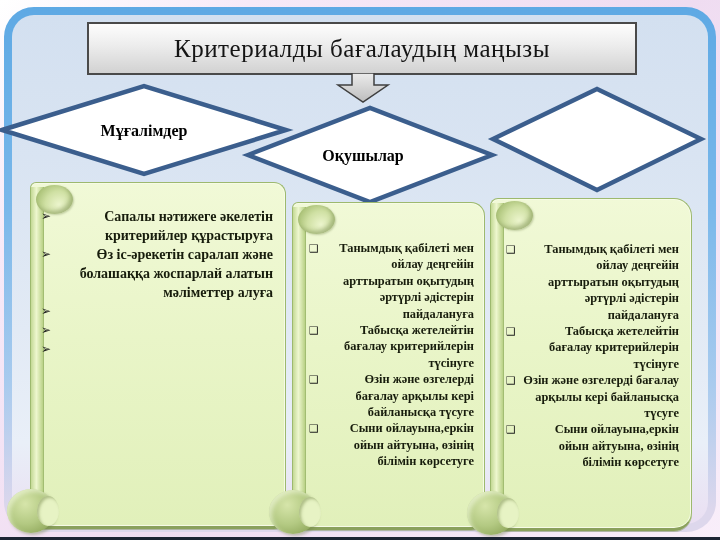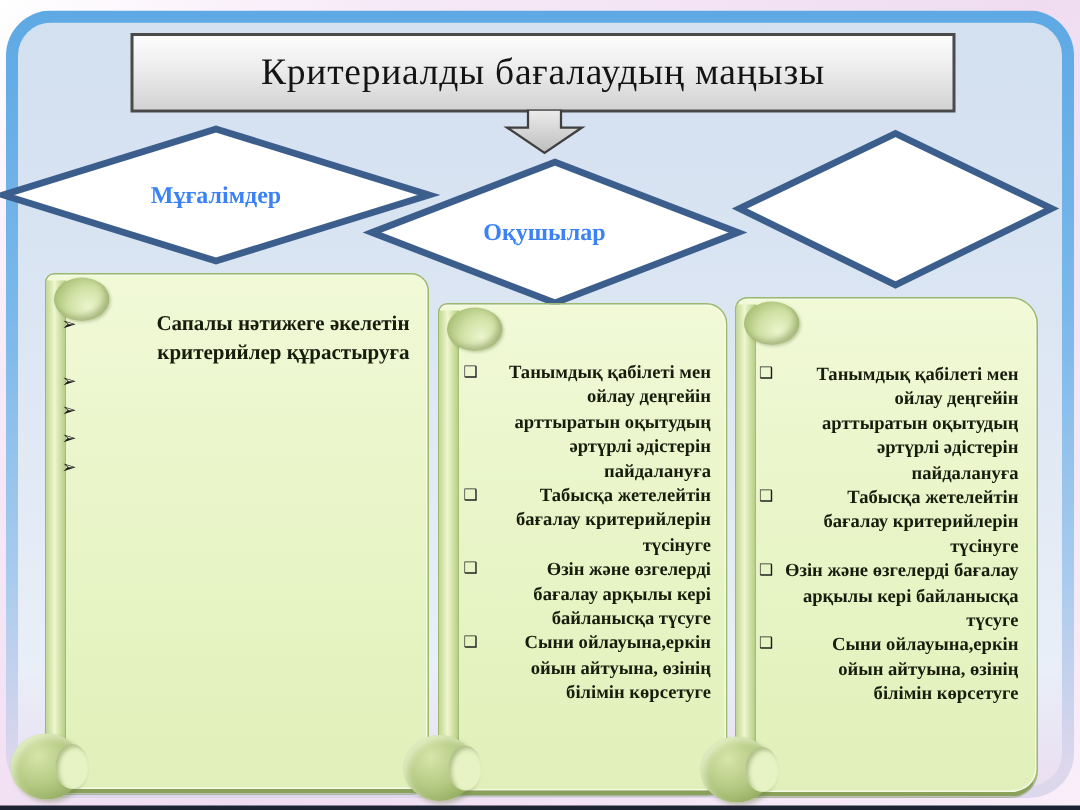--- a/index.html
+++ b/index.html
@@ -29,21 +29,21 @@
     background:linear-gradient(180deg,#fdfdfd 0%,#ececec 45%,#d2d2d2 100%);
     text-align:center;line-height:50px;font-size:25px;color:#141414;
     letter-spacing:.5px;
   }
 
   .arrow-svg{position:absolute;left:334px;top:69px;}
 
   .diamond-svg{position:absolute;left:0;top:0;}
 
   .d-label{
-    position:absolute;text-align:center;font-weight:bold;color:#3b82f6;
+    position:absolute;text-align:center;font-weight:bold;color:#000000;
     font-size:16px;line-height:22px;
   }
   .d-label.l1{left:44px;top:116px;width:200px;}
   .d-label.l2{left:290px;top:141px;width:146px;}
   .d-label.l3{left:559px;top:111px;width:76px;font-size:15.5px;}
 
   
   .scroll{
     position:absolute;box-sizing:border-box;
     background:linear-gradient(180deg,#f1f9d7 0%,#e9f5c8 45%,#e1f0ba 100%);
@@ -119,20 +119,21 @@
     <div class="roll"></div>
     <div class="curl top"></div>
     <div class="curl bottom"></div>
     <ul class="blist">
       <li>
           <span class="blt">➢</span>
           <span class="txt">Сапалы нәтижеге әкелетін критерийлер құрастыруға</span>
         </li>
       <li>
           <span class="blt">➢</span>
+          <span class="txt">Өз іс-әрекетін саралап және болашаққа жоспарлай алатын мәліметтер алуға</span>
         </li>
       <li>
           <span class="blt">➢</span>
         </li>
       <li>
           <span class="blt">➢</span>
         </li>
       <li>
           <span class="blt">➢</span>
         </li>

